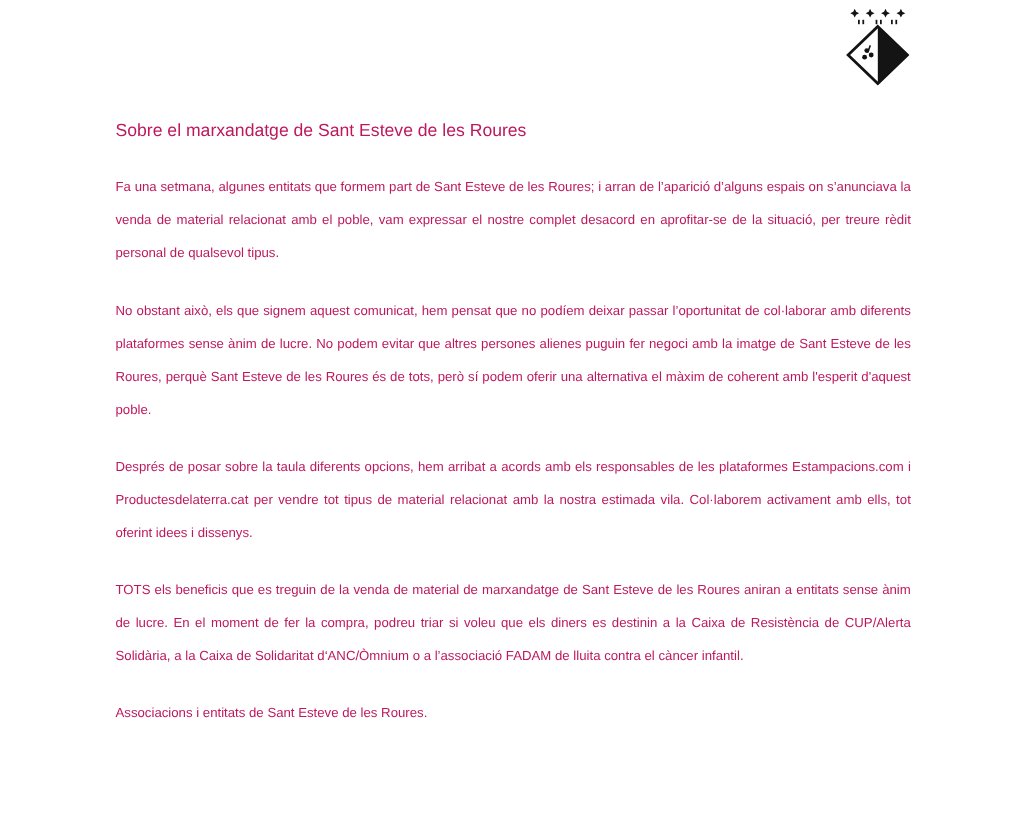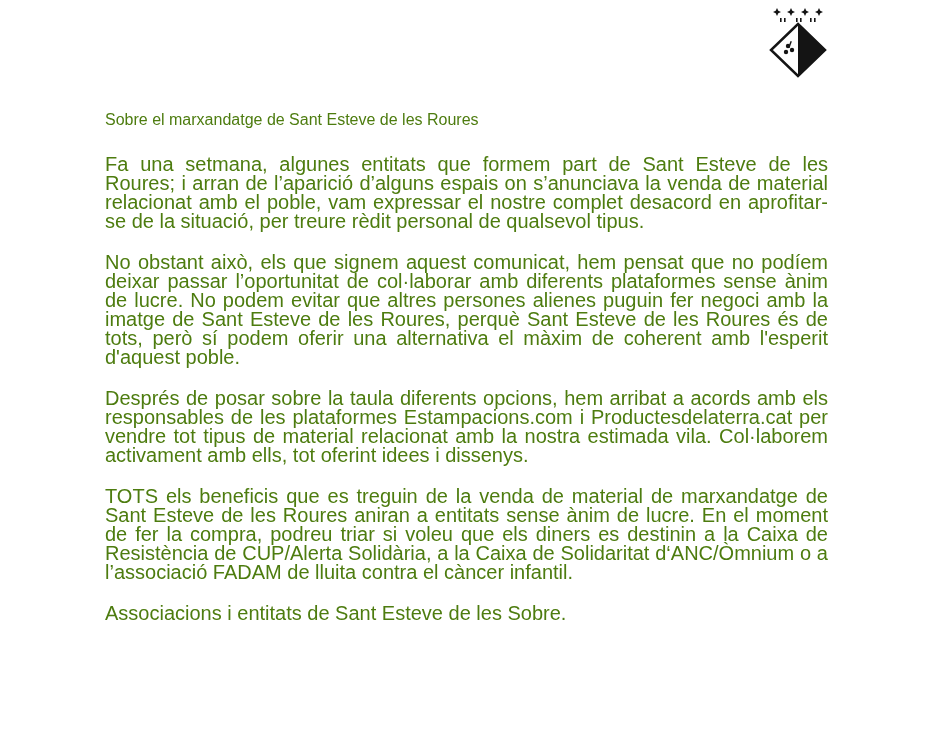--- a/index.html
+++ b/index.html
@@ -7,21 +7,21 @@
     padding: 0;
     background: #ffffff;
   }
   .page {
     position: relative;
     width: 935px;
     height: 745px;
     background: #ffffff;
     overflow: hidden;
     font-family: "Liberation Sans", "DejaVu Sans", sans-serif;
-    color: #4d7c0f;
+    color: #be185d;
   }
   .logo {
     position: absolute;
     top: 8px;
     left: 769px;
     width: 58px;
     height: 70px;
   }
   .content {
     position: absolute;
@@ -29,22 +29,22 @@
     top: 106px;
     width: 723px;
   }
   .title {
     font-size: 16px;
     line-height: 27px;
     margin: 0 0 22px 0;
     font-weight: normal;
   }
   .para {
-    font-size: 20px;
-    line-height: 19px;
+    font-size: 12px;
+    line-height: 30px;
     text-align: justify;
     margin: 0 0 22px 0;
   }
   .para:last-child {
     margin-bottom: 0;
   }
   .bold {
     font-weight: normal;
   }
 </style>
@@ -84,17 +84,17 @@
     </svg>
   </div>
 
   <div class="content">
     <p class="title">Sobre el marxandatge de Sant Esteve de les Roures</p>
     <div id="paragraphs">
         <p class="para"><span>Fa una setmana, algunes entitats que formem part de Sant Esteve de les Roures; i arran de l’aparició d’alguns espais on s’anunciava la venda de material relacionat amb el poble, vam expressar el nostre complet desacord en aprofitar-se de la situació, per treure rèdit personal de qualsevol tipus.</span></p>
         <p class="para"><span>No obstant això, els que signem aquest comunicat, hem pensat que no podíem deixar passar l’oportunitat de col·laborar amb diferents plataformes sense ànim de lucre. No podem evitar que altres persones alienes puguin fer negoci amb la imatge de Sant Esteve de les Roures, perquè Sant Esteve de les Roures és de tots, però sí podem oferir una alternativa el màxim de coherent amb l'esperit d'aquest poble.</span></p>
         <p class="para"><span>Després de posar sobre la taula diferents opcions, hem arribat a acords amb els responsables de les plataformes </span><span class="bold">Estampacions.com</span><span> i </span><span class="bold">Productesdelaterra.cat</span><span> per vendre tot tipus de material relacionat amb la nostra estimada vila. Col·laborem activament amb ells, tot oferint idees i dissenys.</span></p>
         <p class="para"><span class="bold">TOTS els beneficis</span><span> que es treguin de la venda de material de marxandatge de Sant Esteve de les Roures </span><span class="bold">aniran a entitats sense ànim de lucre.</span><span> En el moment de fer la compra, podreu triar si voleu que els diners es destinin a la </span><span class="bold">Caixa de Resistència</span><span> de CUP/Alerta Solidària, a la </span><span class="bold">Caixa de Solidaritat</span><span> d‘ANC/Òmnium o a l’associació </span><span class="bold">FADAM</span><span> de lluita contra el càncer infantil.</span></p>
-        <p class="para"><span>Associacions i entitats de Sant Esteve de les Sobre.</span></p>
+        <p class="para"><span>Associacions i entitats de Sant Esteve de les Roures.</span></p>
       </div>
   </div>
 
 </div>
 
 </body></html>

